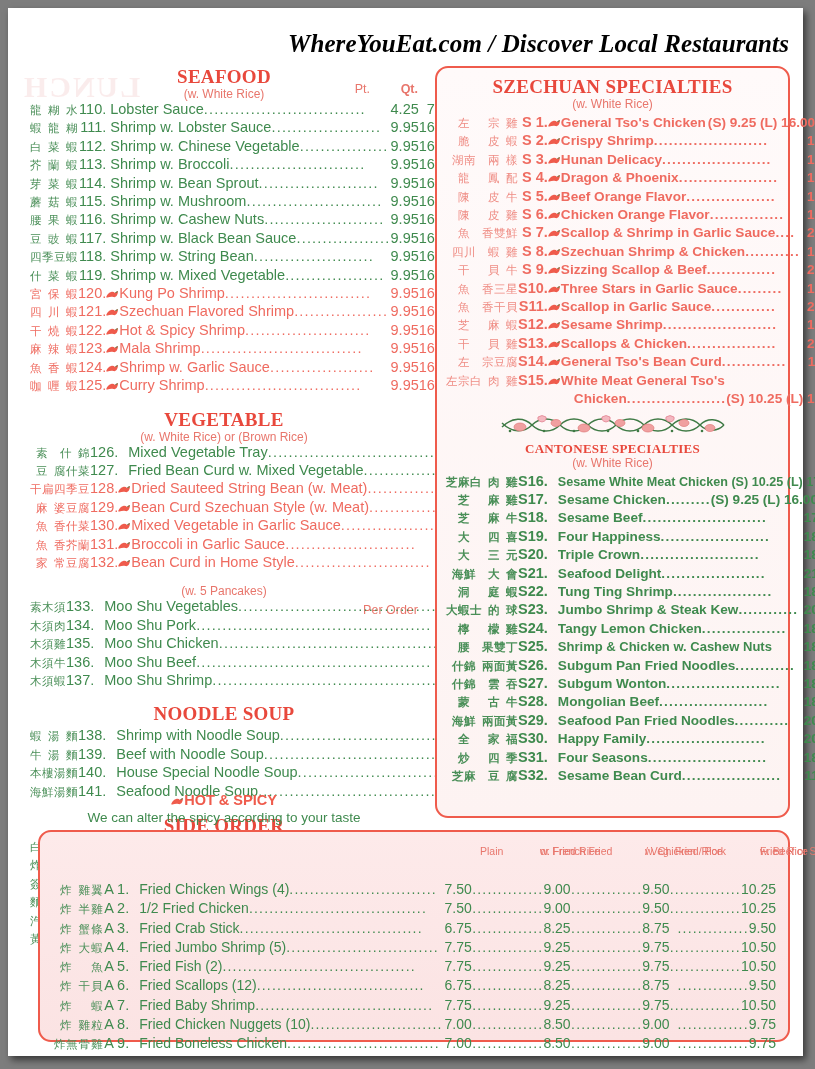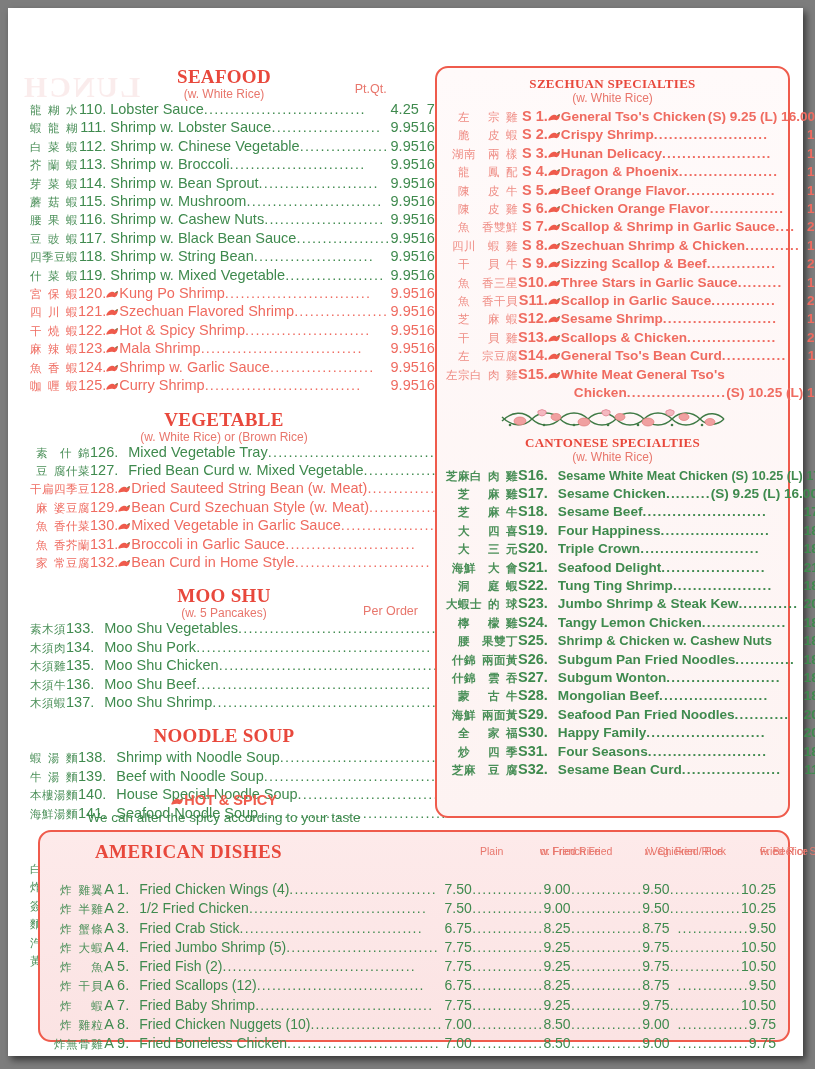--- a/index.html
+++ b/index.html
@@ -231,28 +231,29 @@
 <body>
 
 <div class="page">
   <div class="paper">
 
     <div class="ghost">
       <div class="g1">LUNCH</div>
       <div class="g2">DINNER</div>
     </div>
 
+    <div class="banner">WhereYouEat.com / Discover Local Restaurants</div>
 
     <div class="left-col">
 
       <div style="position:relative;">
         <div class="sec-title" style="font-size:19px;">SEAFOOD</div>
         <div class="sec-sub">(w. White Rice)</div>
         <div class="hdr-pq">
-          <span style="width:40px;text-align:right;display:inline-block;">Pt.</span><span style="width:48px;display:inline-block;">Qt.</span>
+          <span style="width:40px;text-align:right;display:inline-block;">Pt.</span><span style="width:48px;text-align:right;display:inline-block;font-weight:bold;">Qt.</span>
         </div>
         <table class="menu">
             <tbody id="tb-seafood">
               <tr>
                 <td class="cn" style="width:26px;text-align:center;">龍</td>
                 <td class="cn" style="width:34px;text-align:center;">糊</td>
                 <td class="cn" style="width:26px;text-align:center;">水</td>
                 <td class="num" style="width:34px;">110.</td>
                 <td class="nm"><span style="display:inline-block;width:4px"></span>Lobster Sauce<span class="leader">...............................</span></td>
                 <td class="pr" style="width:42px;">4.25</td>
@@ -489,21 +490,20 @@
                       <path d="M11.6 1.2c-1.1 .2-2 .9-2.6 1.7C8.1 2 6.6 1.6 5.1 2 3.2 2.5 1.6 4 .4 6.6c-.3.6.3 1.2.9 1 2.6-.9 4.6-1 6-.6 1.6.5 3-.3 3.7-1.7.6-1.2.9-2.6 1-3.6.03-.4-.1-.6-.4-.5z" fill="#ef5b4c"></path>
                       <path d="M11.6 1.2c-.9.2-1.7.6-2.3 1.2l.5.6c.6-.5 1.2-.9 1.9-1.1.2-.05.2-.5-.1-.7z" fill="#3f8a4e"></path>
                     </svg></span>Bean Curd in Home Style<span class="leader">..........................</span></td>
                 <td class="pr" style="width:42px;">12.50</td>
               </tr>
             </tbody>
           </table>
       </div>
 
       <div style="margin-top:13px;position:relative;">
-        <div class="sec-title" style="font-size:19px;">MOO SHU</div>
         <div class="sec-sub">(w. 5 Pancakes)</div>
         <div style="position:absolute;right:0;top:19px;font-size:12.5px;color:#e8766c;">Per Order</div>
         <table class="menu">
             <tbody id="tb-moo">
               <tr>
                 <td class="cn" style="width:26px;text-align:center;">素</td>
                 <td class="cn" style="width:34px;text-align:center;">木</td>
                 <td class="cn" style="width:26px;text-align:center;">須</td>
                 <td class="num" style="width:34px;">133.</td>
                 <td class="nm"><span style="display:inline-block;width:10px"></span>Moo Shu Vegetables<span class="leader">.......................................</span></td>
@@ -639,21 +639,21 @@
     <div class="hotspicy">
       <div class="hs-t"><span class="chili"><svg width="12" height="9" viewBox="0 0 12 9">
               <path d="M11.6 1.2c-1.1 .2-2 .9-2.6 1.7C8.1 2 6.6 1.6 5.1 2 3.2 2.5 1.6 4 .4 6.6c-.3.6.3 1.2.9 1 2.6-.9 4.6-1 6-.6 1.6.5 3-.3 3.7-1.7.6-1.2.9-2.6 1-3.6.03-.4-.1-.6-.4-.5z" fill="#ef5b4c"></path>
               <path d="M11.6 1.2c-.9.2-1.7.6-2.3 1.2l.5.6c.6-.5 1.2-.9 1.9-1.1.2-.05.2-.5-.1-.7z" fill="#3f8a4e"></path>
             </svg></span><span>HOT &amp; SPICY</span></div>
       <div class="hs-s">We can alter the spicy according to your taste</div>
     </div>
 
     <div class="box-right">
       <div class="szech">
-        <div class="sec-title" style="font-size:13px;">SZECHUAN SPECIALTIES</div>
+        <div class="sec-title" style="font-size:19px;">SZECHUAN SPECIALTIES</div>
         <div class="sec-sub">(w. White Rice)</div>
         <table class="menu" style="margin-top:3px;">
             <tbody id="tb-sze">
               <tr>
                 <td class="cn" style="width:22px;text-align:center;">左</td>
                 <td class="cn" style="width:24px;text-align:center;">宗</td>
                 <td class="cn" style="width:24px;text-align:center;">雞</td>
                 <td class="num" style="width:32px;">S 1.</td>
                 <td class="nm" colspan="2"><span class="chili"><svg width="12" height="9" viewBox="0 0 12 9">
                       <path d="M11.6 1.2c-1.1 .2-2 .9-2.6 1.7C8.1 2 6.6 1.6 5.1 2 3.2 2.5 1.6 4 .4 6.6c-.3.6.3 1.2.9 1 2.6-.9 4.6-1 6-.6 1.6.5 3-.3 3.7-1.7.6-1.2.9-2.6 1-3.6.03-.4-.1-.6-.4-.5z" fill="#ef5b4c"></path>
@@ -991,21 +991,20 @@
                 <td class="num" style="width:32px;padding-right:10px;">S32.</td>
                 <td class="nm">Sesame Bean Curd<span class="leader">....................</span></td>
                 <td class="pr" style="width:44px;">11.50</td>
               </tr>
             </tbody>
           </table>
       </div>
     </div>
 
     <div class="box-amer">
-      <div class="amer-title">AMERICAN DISHES</div>
       <div class="amer-heads">
         <div style="left:0px;width:60px;">
           <div>Plain</div>
             <div></div>
         </div>
         <div style="left:60px;width:110px;">
           <div>w. French Fried</div>
             <div>or Fried Rice</div>
         </div>
         <div style="left:165px;width:115px;">

